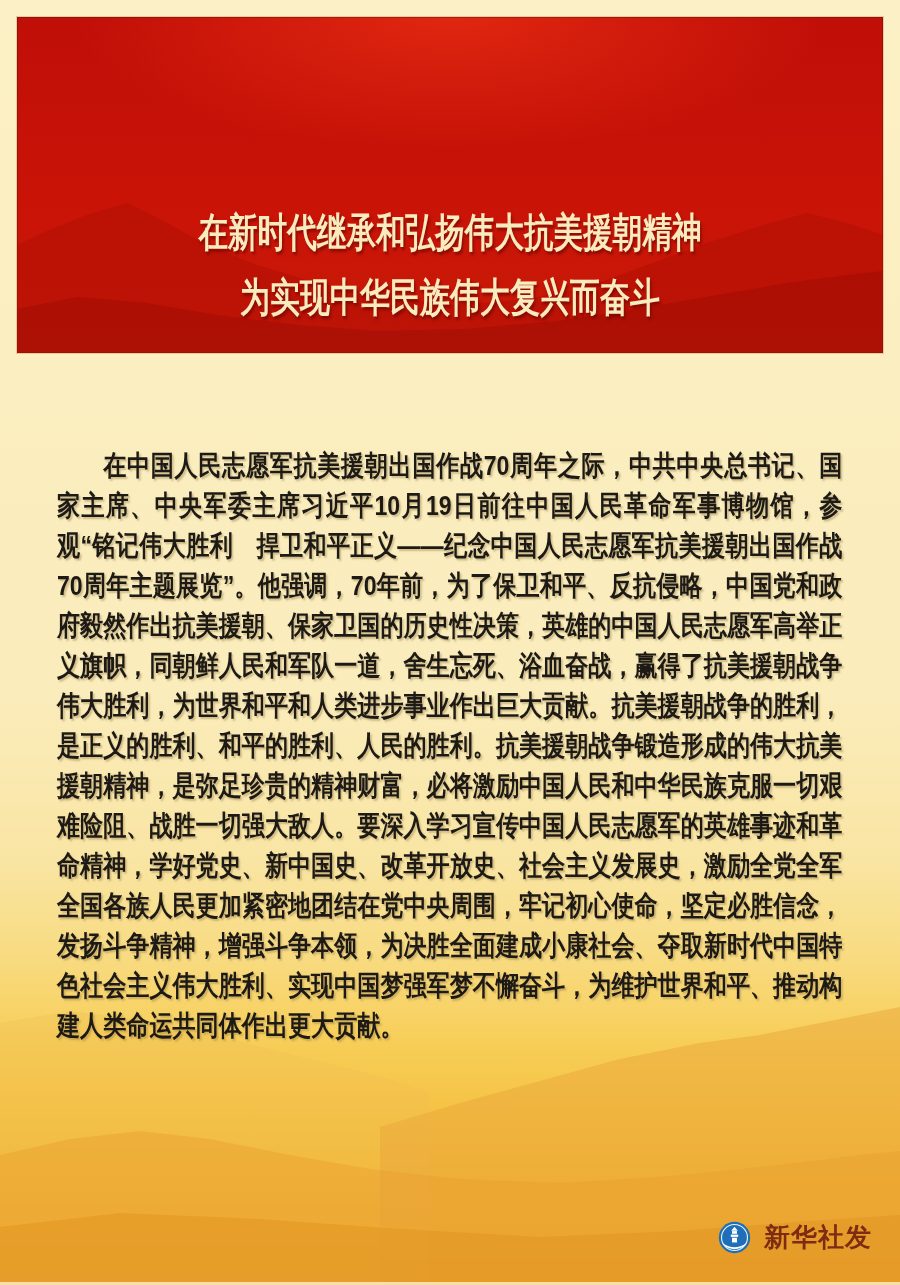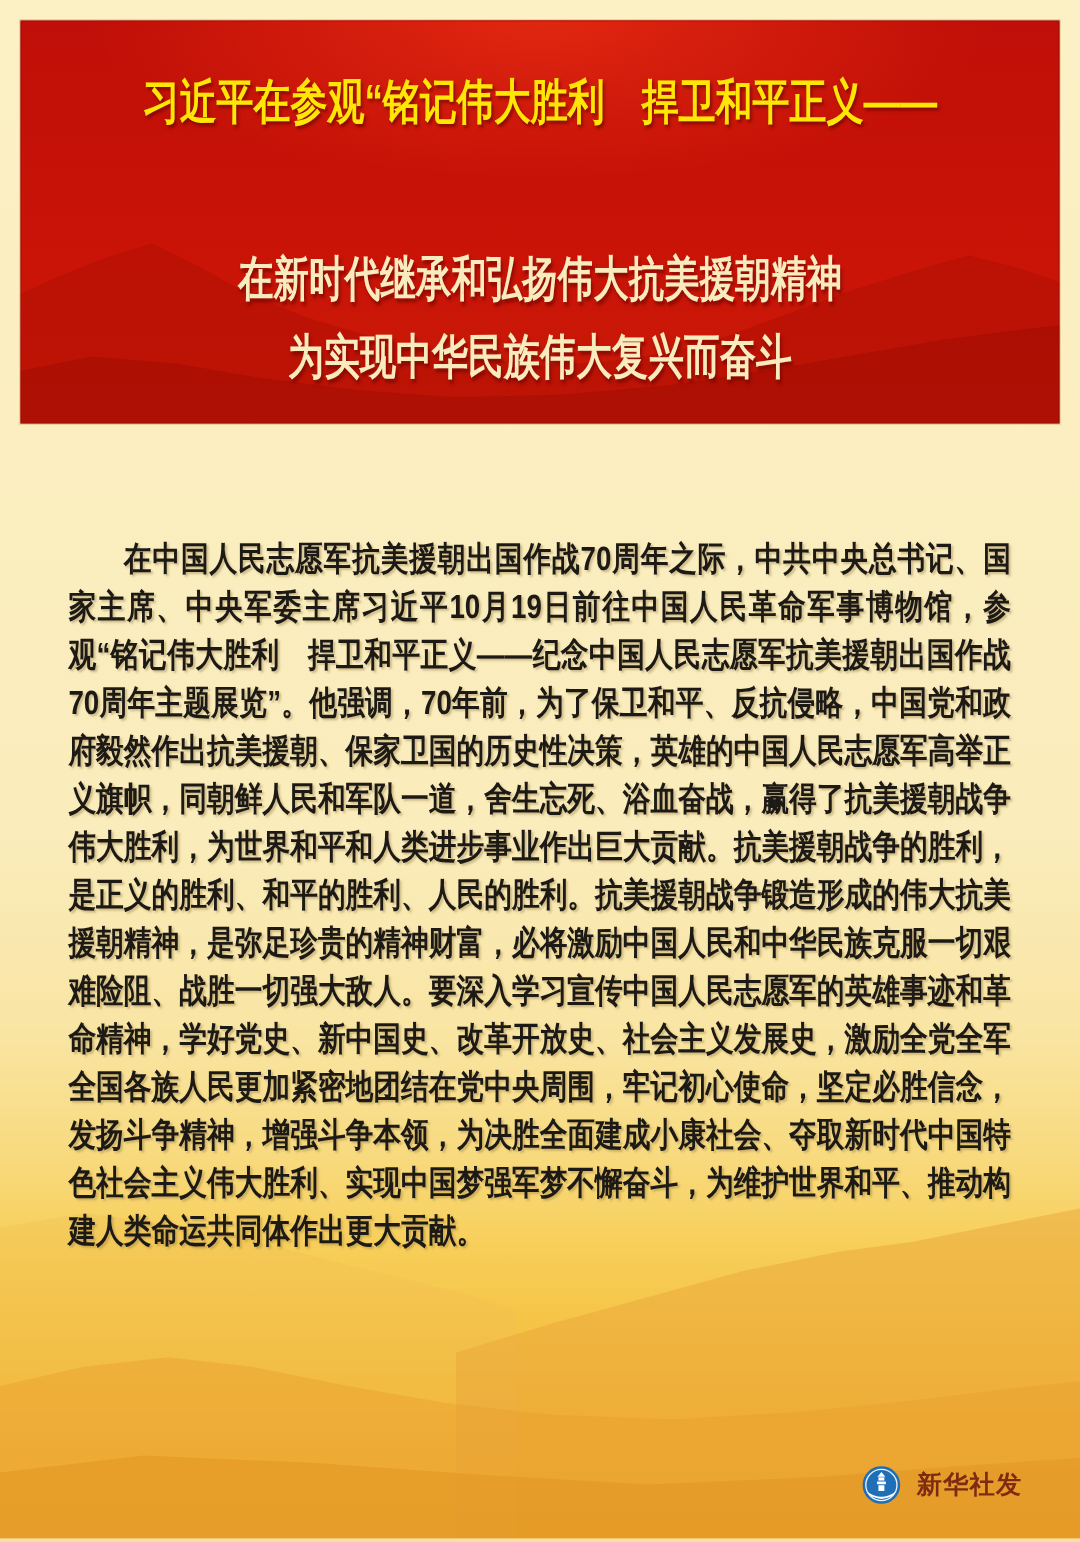--- a/index.html
+++ b/index.html
@@ -58,37 +58,34 @@
   .article p{margin:0;text-indent:2em;}
   
   .bottom-mtns{position:absolute;left:0;bottom:0;width:900px;height:430px;}
   
   .footer{
     position:absolute;left:718px;top:1220px;height:34px;
     display:flex;align-items:center;gap:13px;
   }
   .emblem{width:33px;height:33px;display:block;}
   .credit{
-    font-size:21px;font-weight:600;letter-spacing:1px;
+    font-size:26px;font-weight:600;letter-spacing:1px;
     color:#7D2B12;white-space:nowrap;
   }
 </style>
 </head>
 <body>
 
 <div class="page">
 
   <div class="banner">
     <svg class="banner-mtns" viewBox="0 0 866 336" preserveAspectRatio="none">
       <path d="M0,336 L0,228 L30,214 L70,198 L110,186 L150,206 L190,228 L240,248 L300,266 L370,280 L440,288 L510,282 L570,270 L630,248 L690,226 L740,210 L790,196 L830,206 L866,218 L866,336 Z" fill="#AE0E04" opacity="0.45"></path>
       <path d="M0,336 L0,292 L60,280 L130,286 L200,298 L280,308 L360,314 L450,312 L540,304 L620,292 L700,278 L770,266 L830,258 L866,254 L866,336 Z" fill="#9C0C03" opacity="0.45"></path>
     </svg>
-    <div class="bline t-yellow sx77" style="top:42px">
-      <span>习近平在参观“铭记伟大胜利　捍卫和平正义——</span>
-    </div>
     <div class="bline t-cream sx74" style="top:190px">
       <span>在新时代继承和弘扬伟大抗美援朝精神</span>
     </div>
     <div class="bline t-cream sx75" style="top:255px">
       <span>为实现中华民族伟大复兴而奋斗</span>
     </div>
   </div>
 
   <svg class="bottom-mtns" viewBox="0 0 900 430" preserveAspectRatio="none">
     <path d="M0,168 L70,156 L150,166 L230,184 L310,204 L390,224 L430,238 L430,430 L0,430 Z" fill="#EFBE55" opacity="0.32"></path>

